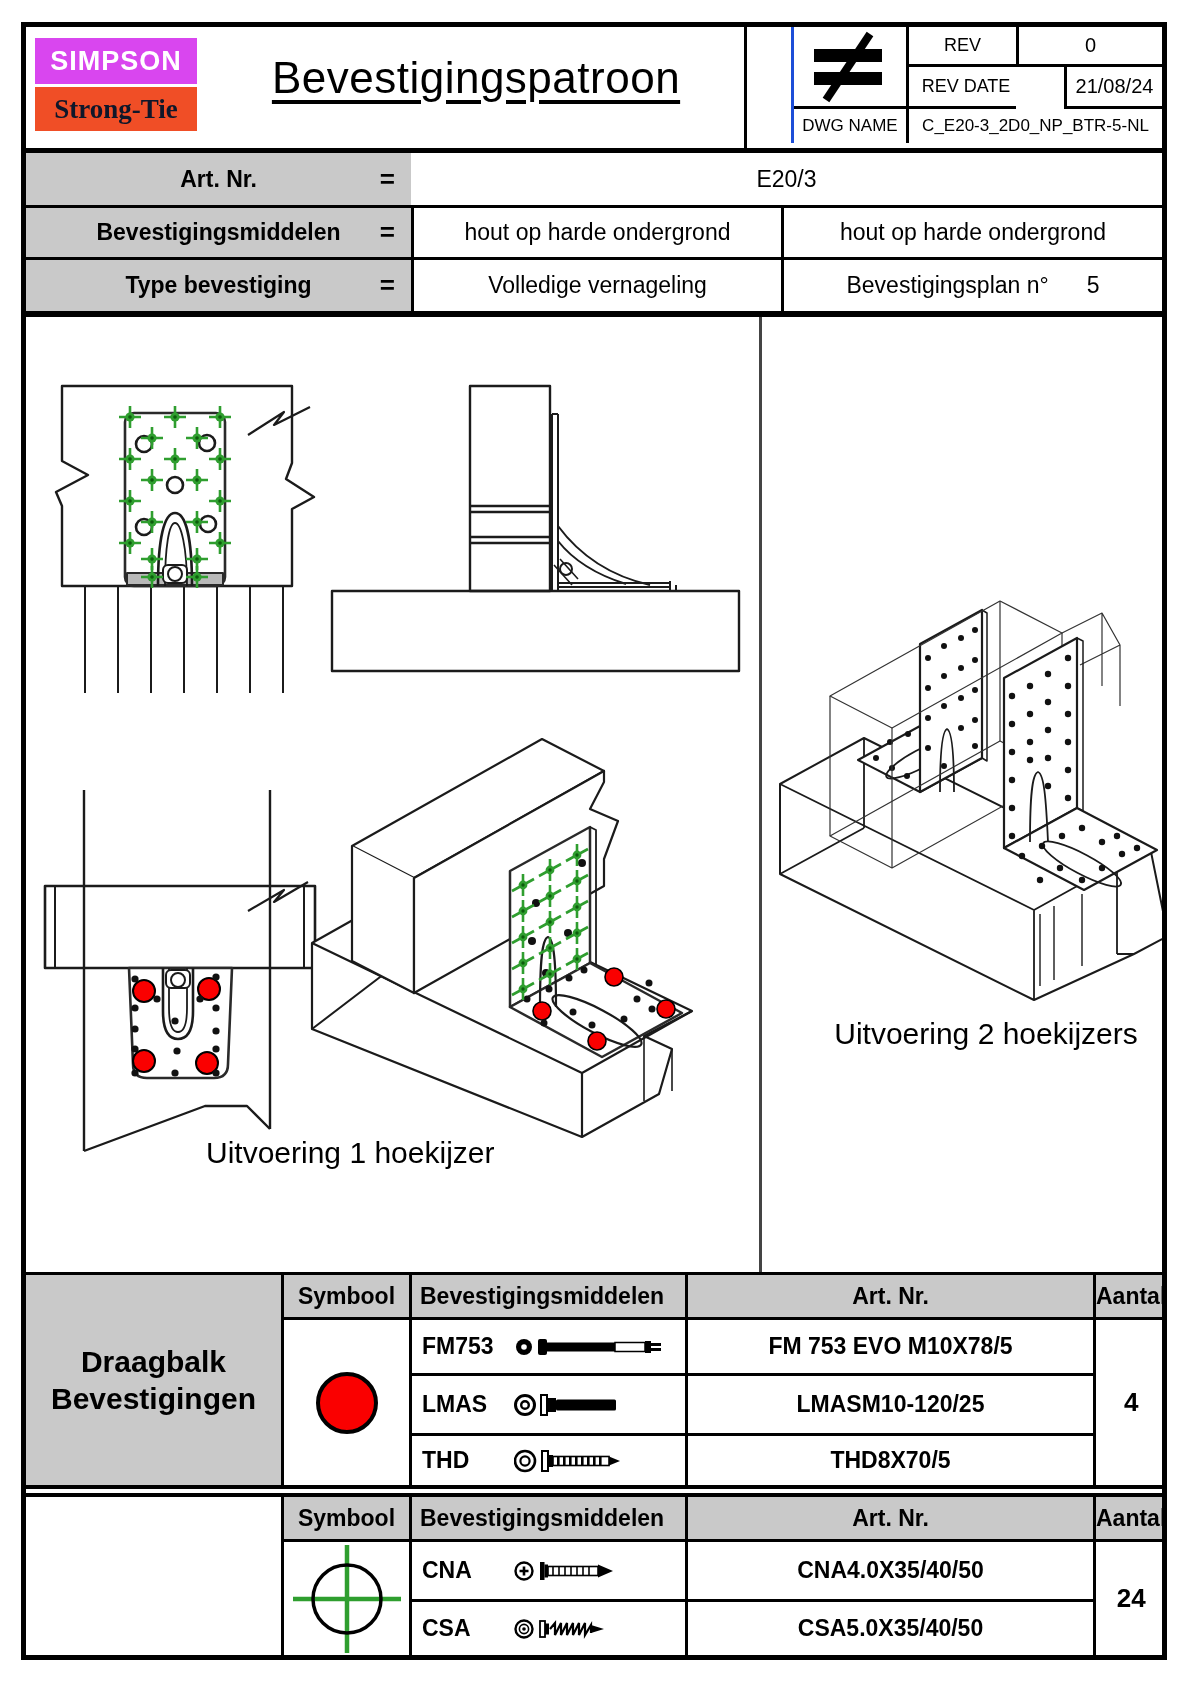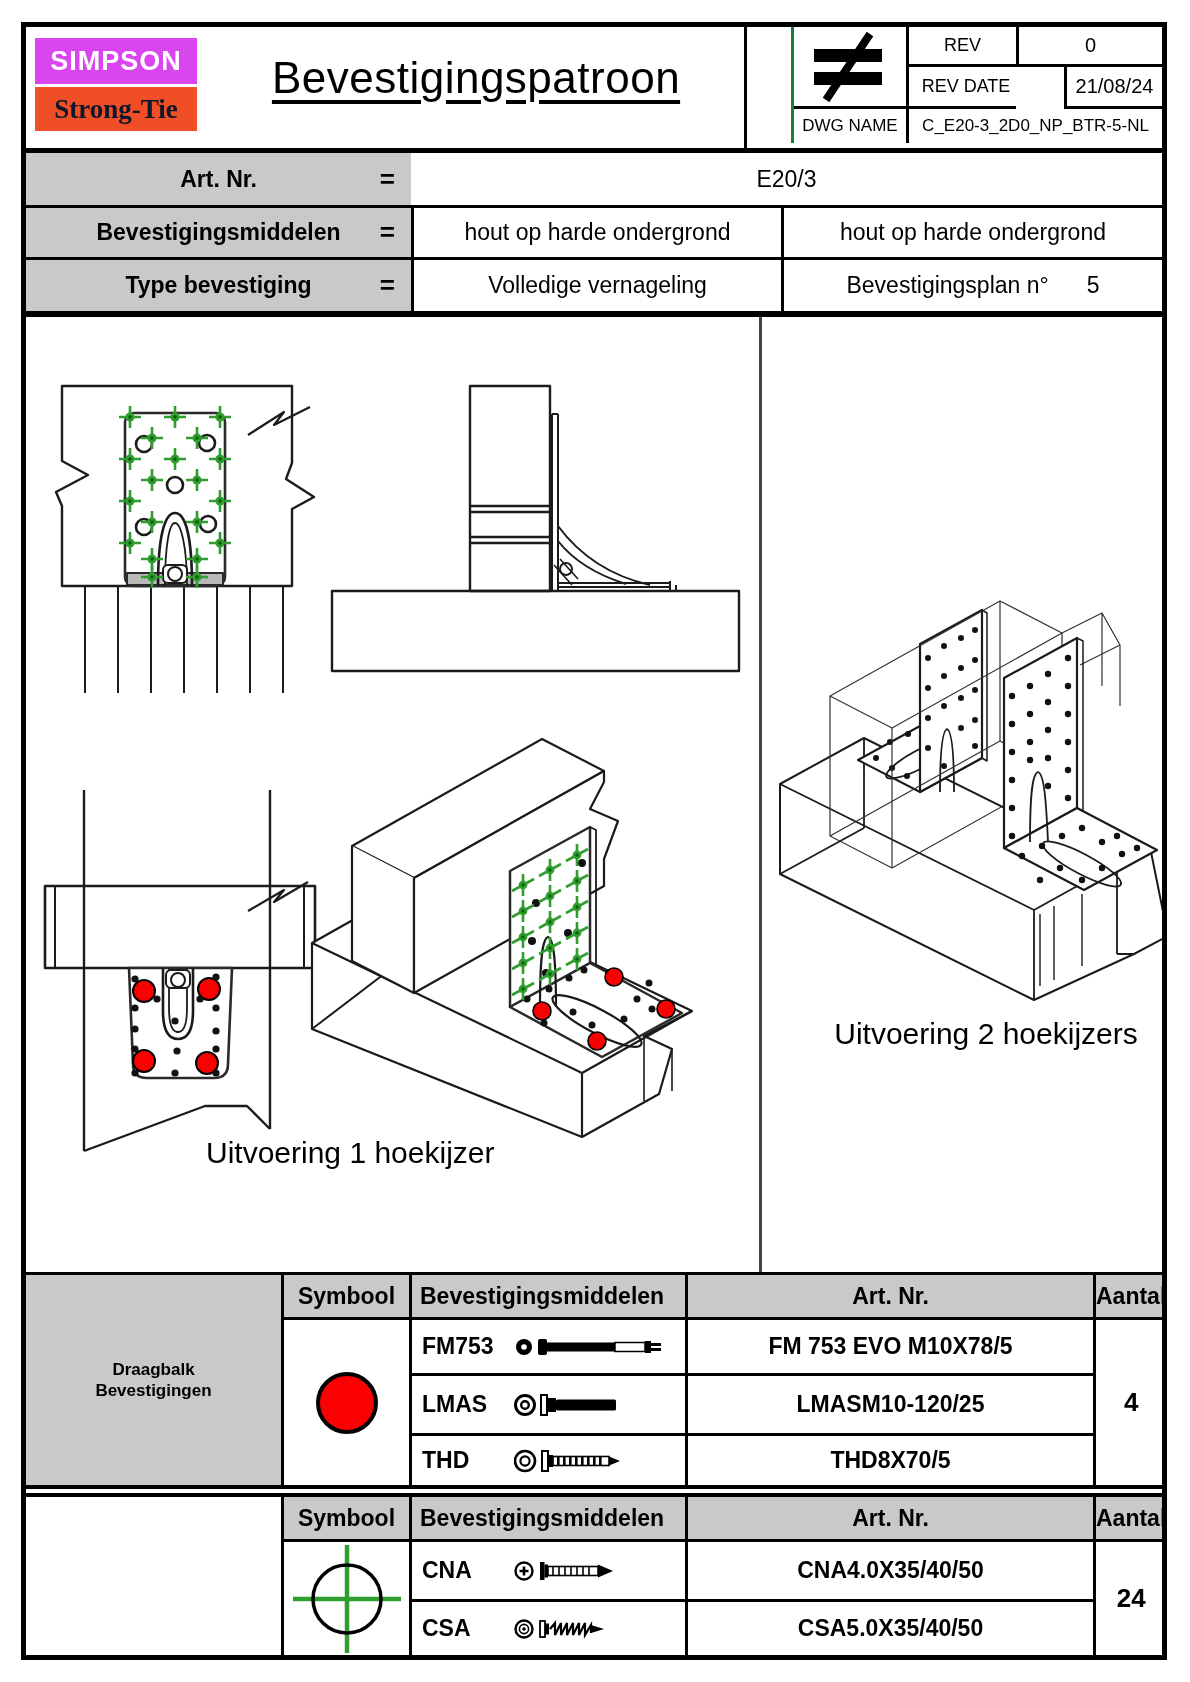--- a/index.html
+++ b/index.html
@@ -10,21 +10,21 @@
   
   .header-band{position:absolute;left:0;top:0;width:1136px;height:121px;border-bottom:5px solid #000;}
   .logo{position:absolute;left:9px;top:11px;width:162px;}
   .logo .black{height:46px;background:#d946ef;color:#fff;display:flex;align-items:center;justify-content:center;
     font-weight:bold;font-size:27px;letter-spacing:1px;}
   .logo .orange{height:44px;background:#f04e26;color:#0f172a;display:flex;align-items:center;justify-content:center;
     font-family:"Liberation Serif",serif;font-weight:bold;font-size:27px;margin-top:3px;}
   .doc-title{position:absolute;left:182px;top:26px;width:536px;text-align:center;font-size:44px;
     text-decoration:underline;text-underline-offset:7px;letter-spacing:.5px;}
   .title-div{position:absolute;left:718px;top:0;width:3px;height:100%;background:#000;}
-  .rev-table{position:absolute;left:765px;top:0;width:371px;height:116px;border-left:3px solid #15803d;
+  .rev-table{position:absolute;left:765px;top:0;width:371px;height:116px;border-left:3px solid #1d4ed8;
     display:grid;grid-template-columns:112px 110px 1fr;grid-template-rows:40px 42px 1fr;box-sizing:border-box;}
   .rev-table>div{display:flex;align-items:center;justify-content:center;box-sizing:border-box;}
   .cell-neq{grid-column:1;grid-row:1/3;border-bottom:3px solid #000;}
   .cell-rev-l{grid-column:2;grid-row:1;border-left:3px solid #000;border-bottom:3px solid #000;font-size:18px;}
   .cell-rev-v{grid-column:3;grid-row:1;border-left:3px solid #000;border-bottom:3px solid #000;font-size:20px;}
   .cell-rdate-l{grid-column:2;grid-row:2;border-left:3px solid #000;border-bottom:3px solid #000;font-size:18px;padding-left:7px;}
   .cell-rdate-v{grid-column:3;grid-row:2;border-left:3px solid #000;border-bottom:3px solid #000;font-size:20px;margin-left:48px;}
   .cell-dwg-l{grid-column:1;grid-row:3;font-size:17px;}
   .cell-dwg-v{grid-column:2/4;grid-row:3;border-left:3px solid #000;font-size:17px;}
 
@@ -45,21 +45,21 @@
   .caption{position:absolute;font-size:30px;white-space:nowrap;}
   .svgbox{position:absolute;}
 
   
   .legend{position:absolute;left:0;width:1136px;display:grid;
     grid-template-columns:255px 128px 276px 408px 1fr;}
   .legend1{top:1248px;height:210px;grid-template-rows:42px 56px 60px 1fr;border-bottom:4px solid #000;}
   .legend2{top:1466px;height:158px;grid-template-rows:42px 60px 1fr;border-top:4px solid #000;}
   .legend>div{display:flex;align-items:center;justify-content:center;box-sizing:border-box;}
   .hdr{background:#c9c9c9;font-weight:bold;font-size:23px;}
-  .cat{background:#c9c9c9;font-weight:bold;font-size:17px;flex-direction:column;line-height:1.25;grid-column:1;}
+  .cat{background:#c9c9c9;font-weight:bold;font-size:30px;flex-direction:column;line-height:1.25;grid-column:1;}
   .fastrow{justify-content:flex-start !important;padding-left:10px;gap:18px;}
   .code{font-weight:bold;font-size:23px;min-width:74px;}
   .artnr{font-weight:bold;font-size:23px;}
   .aantal{font-weight:bold;font-size:26px;}
   svg{display:block;}
   .hdr-middelen{justify-content:flex-start !important;padding-left:8px;}
 </style>
 </head>
 <body>
 

